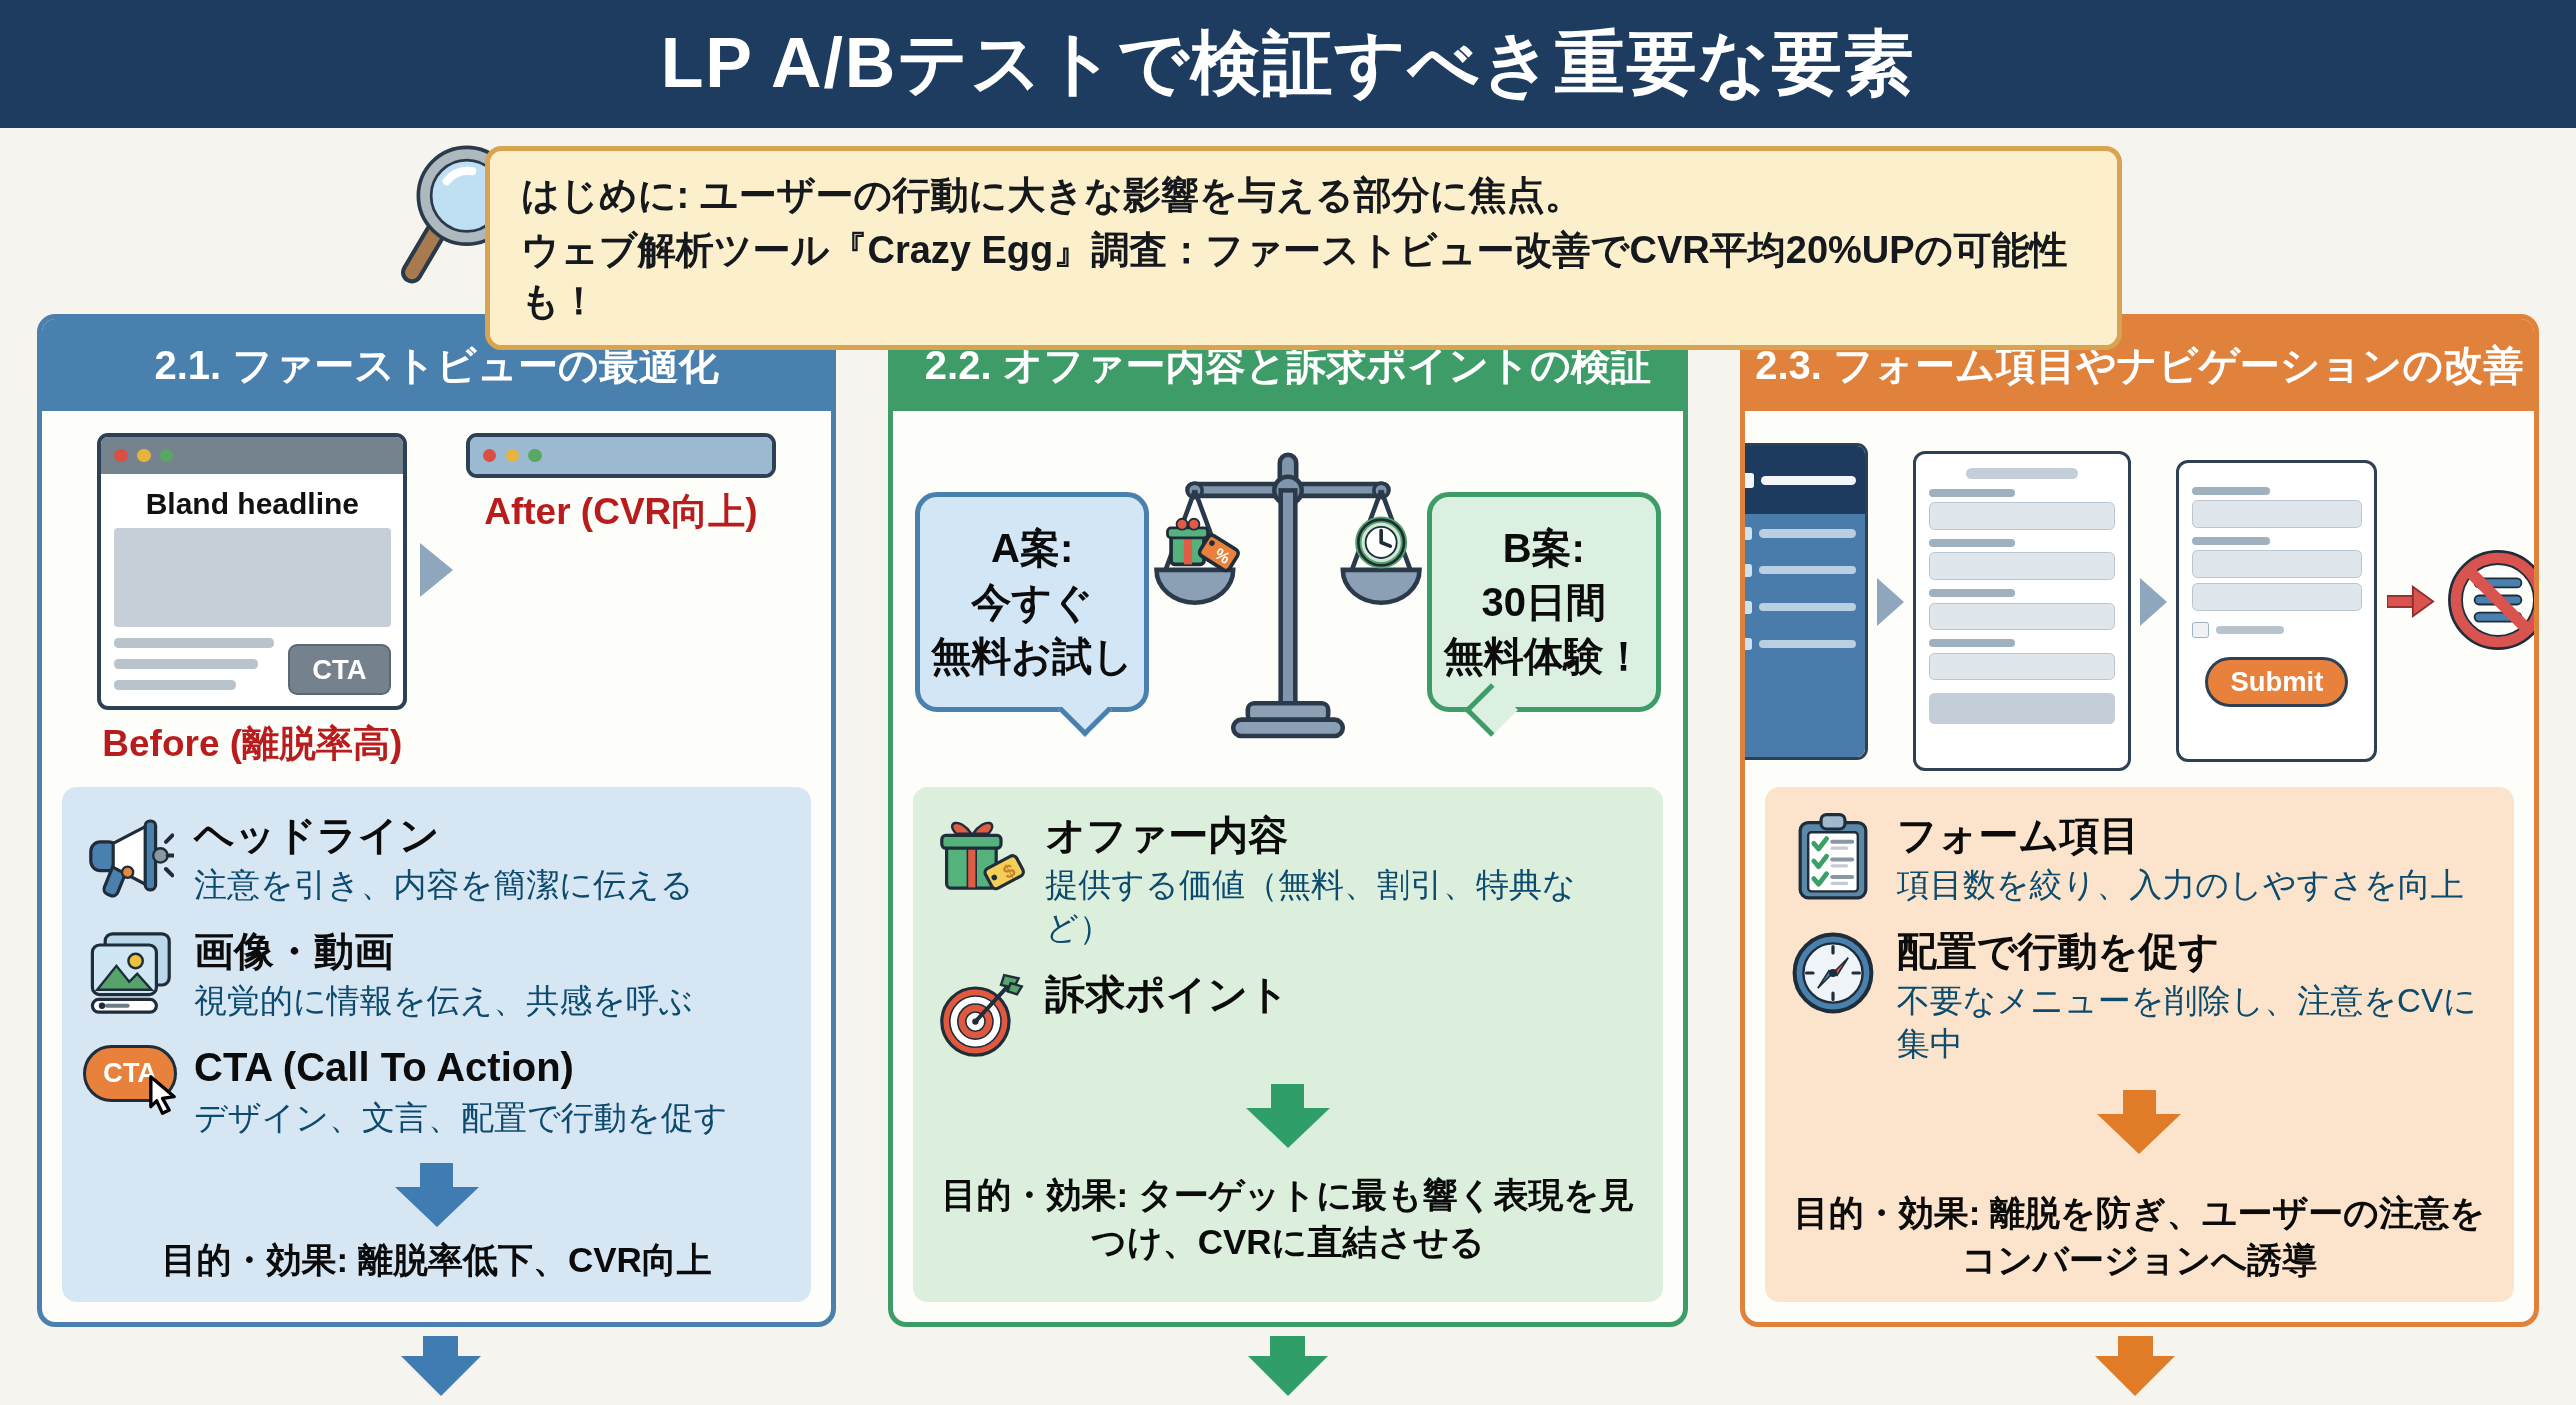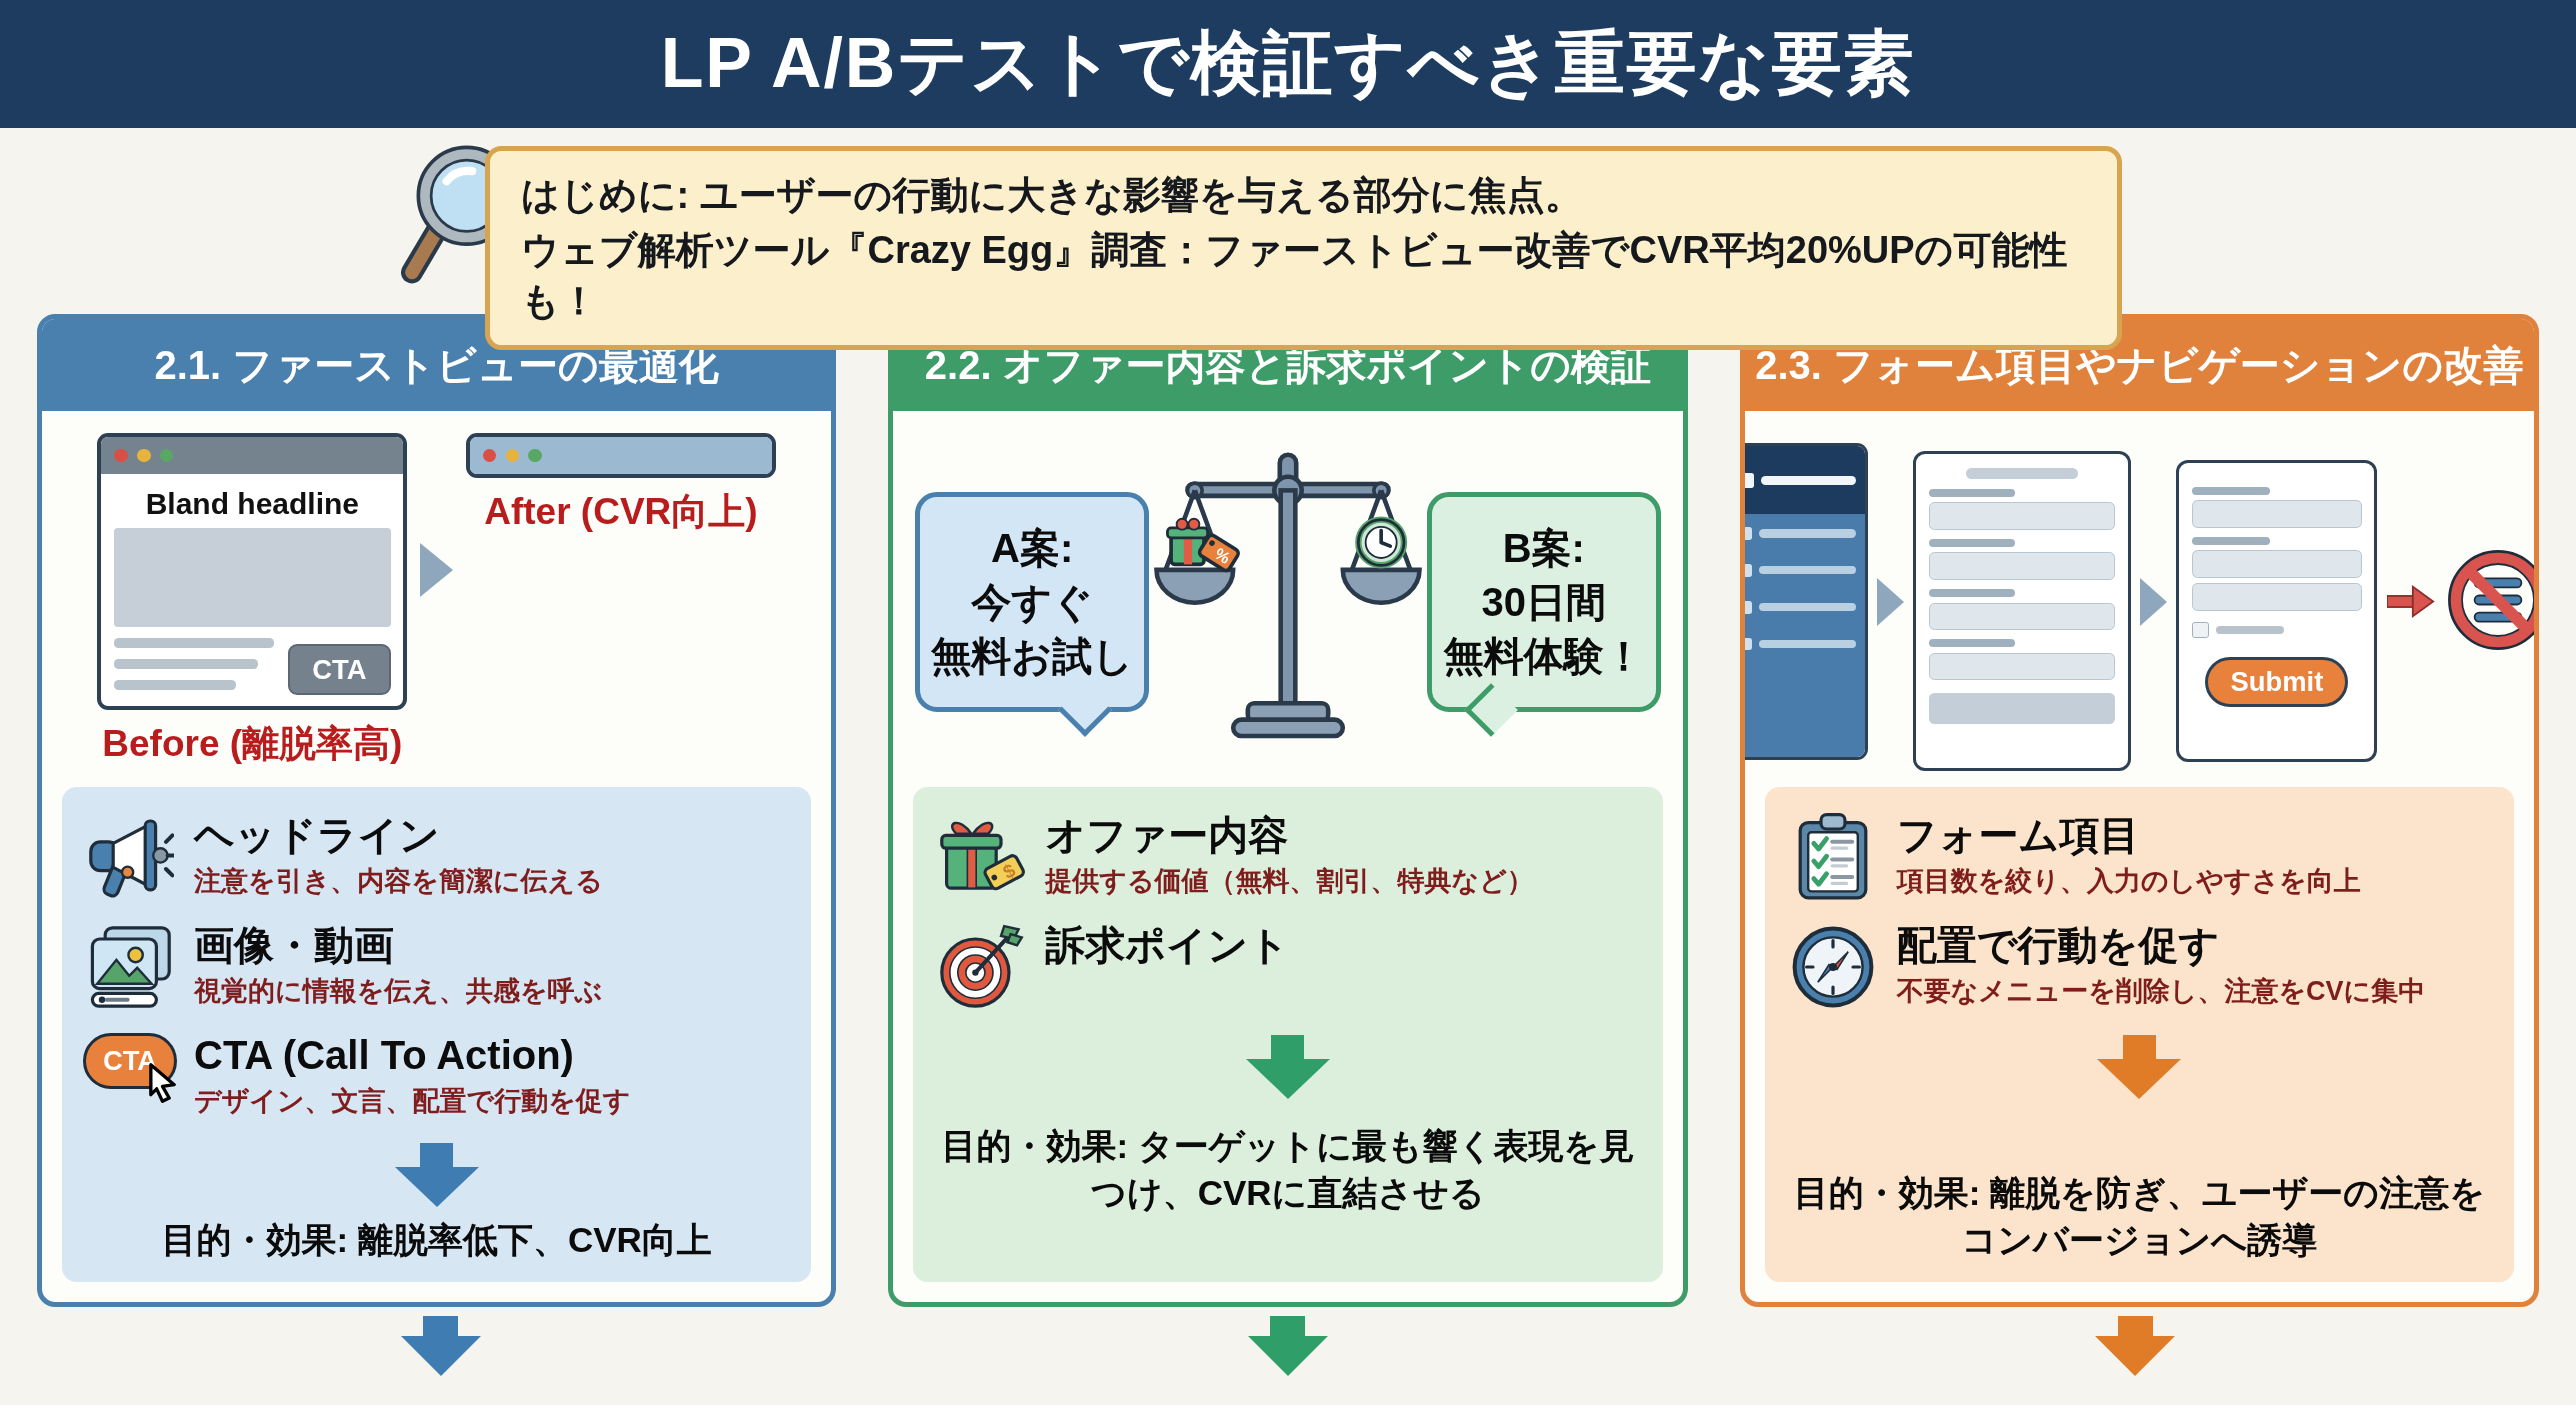--- a/index.html
+++ b/index.html
@@ -47,21 +47,21 @@
   .cta-now{margin:14.6px auto 0 auto;width:192px;background:#e8813c;border:4.6px solid #2e4154;border-radius:914px;color:#fff;font-size:30px;font-weight:800;text-align:center;padding:7.3px 0;position:relative;}
   .cta-now .cursor{position:absolute;right:-12.8px;bottom:-20px;}
   .flow-arrow{width:0;height:0;border-top:27.4px solid transparent;border-bottom:27.4px solid transparent;border-left:33px solid #8fa7bd;margin-top:110px;flex:none;}
   .mock-label{font-size:37px;font-weight:800;color:#b91c1c;text-align:right;}
 
   
   .info-box{margin-top:16.5px;background:var(--soft);border-radius:14.6px;padding:25.6px 24px 18.3px 24px;flex:1;display:flex;flex-direction:column;}
   .item{display:flex;gap:20px;align-items:flex-start;margin-bottom:22px;}
   .item-icon{width:88px;flex:none;display:flex;justify-content:center;}
   .item-title{font-size:40px;font-weight:800;color:#0c0c0c;line-height:1.1;}
-  .item-desc{font-size:27px;font-weight:700;color:#7f1d1d;margin-top:7.3px;line-height:1.3;}
+  .item-desc{font-size:33px;font-weight:400;color:#0c4a6e;margin-top:7.3px;line-height:1.3;}
   .down-arrow{display:flex;flex-direction:column;align-items:center;margin:1.8px auto 9.1px auto;}
   .down-arrow .stem{width:33px;height:24px;background:var(--arrow);}
   .down-arrow .head{width:0;height:0;border-left:42px solid transparent;border-right:42px solid transparent;border-top:40px solid var(--arrow);}
   .goal{text-align:center;font-size:35px;font-weight:800;color:#0b0b0b;margin-top:auto;line-height:1.35;}
 
   
   .bubble-row{display:flex;align-items:center;justify-content:space-between;height:338px;padding:0 1.8px;}
   .bubble{width:234px;border-radius:22px;border:5.5px solid;padding:24px 7.3px;text-align:center;font-size:40px;font-weight:800;color:#0c0c0c;position:relative;white-space:pre-line;line-height:1.35;box-sizing:border-box;}
   .bubble-a{background:#d3e6f6;border-color:#4a80ad;}
   .bubble-b{background:#dcf0e2;border-color:#3d9c68;}

